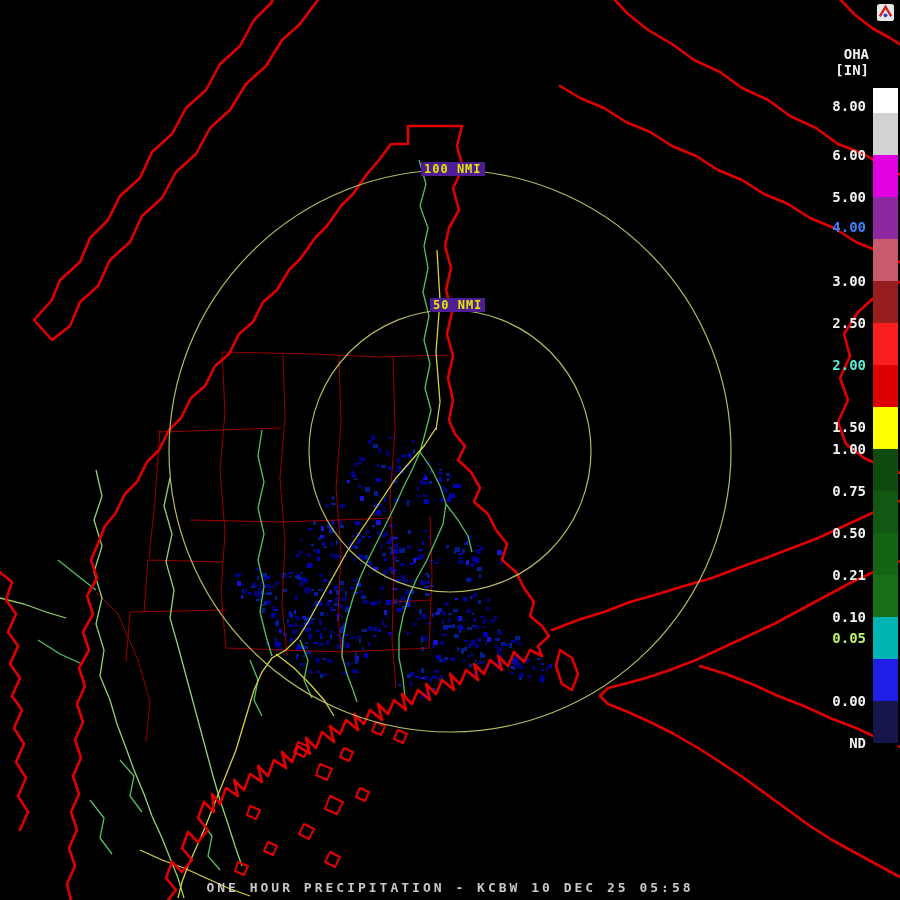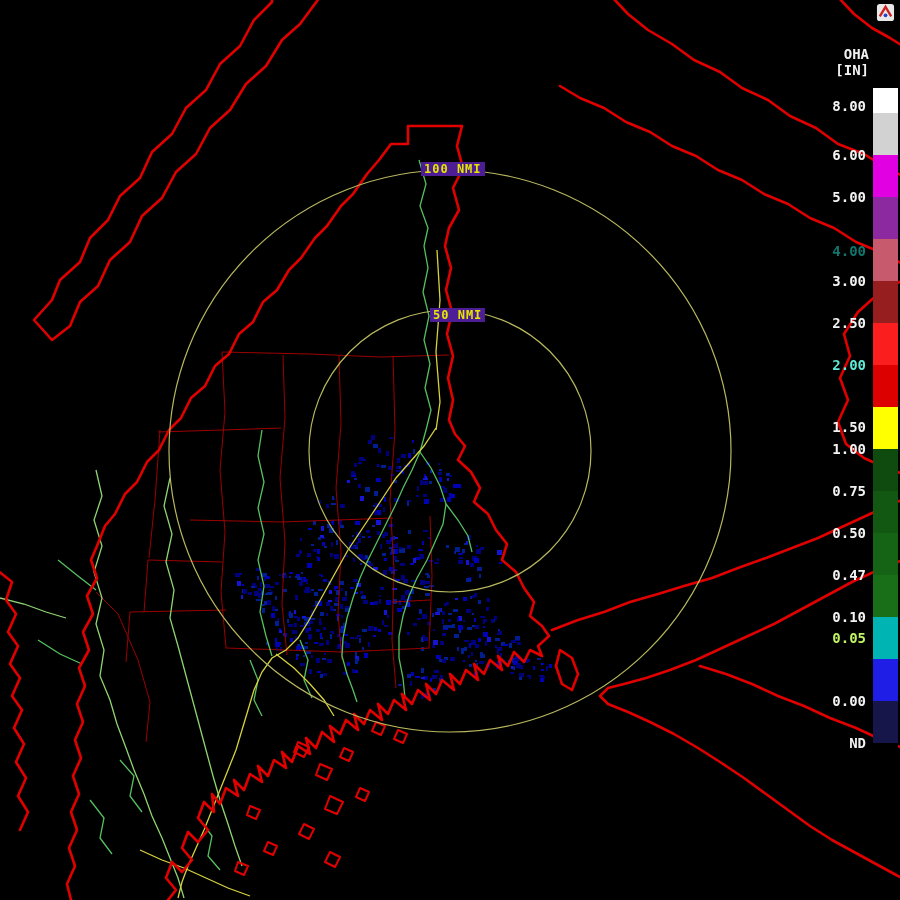--- a/index.html
+++ b/index.html
@@ -12,21 +12,21 @@
   .legend-head{position:absolute;top:46px;right:31px;text-align:right;color:#f2f2f2;
                font-size:14px;font-weight:bold;line-height:16px;}
   .legend{position:absolute;top:88px;right:2px;width:100px;height:760px;}
   .legend .bar{position:absolute;top:0;right:0;width:25px;}
   .legend .seg{width:25px;}
   .legend .lab{position:absolute;right:32px;transform:translateY(-50%);
                font-size:14px;font-weight:bold;white-space:nowrap;color:#f2f2f2;}
   .ring-label{position:absolute;background:#4c1d95;font-size:12px;font-weight:bold;
               letter-spacing:1px;padding:0 3px;color:#e6e600;white-space:nowrap;}
   .ring-label-100{left:421px;top:162px;}
-  .ring-label-50{left:430px;top:308px;}
+  .ring-label-50{left:430px;top:298px;}
   .footer{position:absolute;left:0;bottom:5px;width:100%;text-align:center;
           font-size:13px;font-weight:bold;letter-spacing:3px;color:#c8c8c8;}
 </style>
 </head>
 <body>
 
 <div class="stage">
 
   <svg id="map" width="900" height="900" viewBox="0 0 900 900">
 
@@ -705,29 +705,29 @@
 
   <div class="legend-head" style="color: rgb(242, 242, 242);">
     <div>OHA</div>
     <div>[IN]</div>
   </div>
   <div class="legend">
     <div id="legend-labels">
         <span class="lab" style="top: 18px; color: rgb(242, 242, 242);">8.00</span>
         <span class="lab" style="top: 67px; color: rgb(242, 242, 242);">6.00</span>
         <span class="lab" style="top: 109px; color: rgb(242, 242, 242);">5.00</span>
-        <span class="lab" style="top: 163px; color: #0f766e;">4.00</span>
+        <span class="lab" style="top: 139px; color: #3b82f6;">4.00</span>
         <span class="lab" style="top: 193px; color: rgb(242, 242, 242);">3.00</span>
         <span class="lab" style="top: 235px; color: rgb(242, 242, 242); text-align: right;">2.50</span>
         <span class="lab" style="top: 277px; color: #5eead4;">2.00</span>
         <span class="lab" style="top: 319px; color: rgb(242, 242, 242); margin-top: 20px;">1.50</span>
         <span class="lab" style="top: 361px; color: rgb(242, 242, 242);">1.00</span>
         <span class="lab" style="top: 403px; color: rgb(242, 242, 242);">0.75</span>
         <span class="lab" style="top: 445px; color: rgb(242, 242, 242);">0.50</span>
-        <span class="lab" style="top: 487px; color: rgb(242, 242, 242);">0.47</span>
+        <span class="lab" style="top: 487px; color: rgb(242, 242, 242);">0.21</span>
         <span class="lab" style="top: 529px; color: rgb(242, 242, 242);">0.10</span>
         <span class="lab" style="top: 550px; color: #bef264;">0.05</span>
         <span class="lab" style="top: 613px; color: rgb(242, 242, 242);">0.00</span>
         <span class="lab" style="top: 655px; color: rgb(242, 242, 242);">ND</span>
       </div>
     <div class="bar" id="legend-bar">
         <div class="seg" style="height: 25px; background: rgb(255, 255, 255);"></div>
         <div class="seg" style="height: 42px; background: rgb(210, 210, 210);"></div>
         <div class="seg" style="height: 42px; background: rgb(225, 0, 225);"></div>
         <div class="seg" style="height: 42px; background: rgb(140, 40, 160);"></div>
@@ -740,13 +740,14 @@
         <div class="seg" style="height: 42px; background: rgb(18, 87, 18);"></div>
         <div class="seg" style="height: 42px; background: rgb(21, 99, 21);"></div>
         <div class="seg" style="height: 42px; background: rgb(24, 111, 24);"></div>
         <div class="seg" style="height: 42px; background: rgb(0, 180, 180);"></div>
         <div class="seg" style="height: 42px; background: rgb(30, 30, 230);"></div>
         <div class="seg" style="height: 42px; background: rgb(22, 22, 75);"></div>
         <div class="seg" style="height: 42px; background: rgb(0, 0, 0);"></div>
       </div>
   </div>
 
+  <div class="footer" style="color: rgb(200, 200, 200);">ONE HOUR PRECIPITATION - KCBW 10 DEC 25 05:58</div>
 </div>
 
 </body></html>

